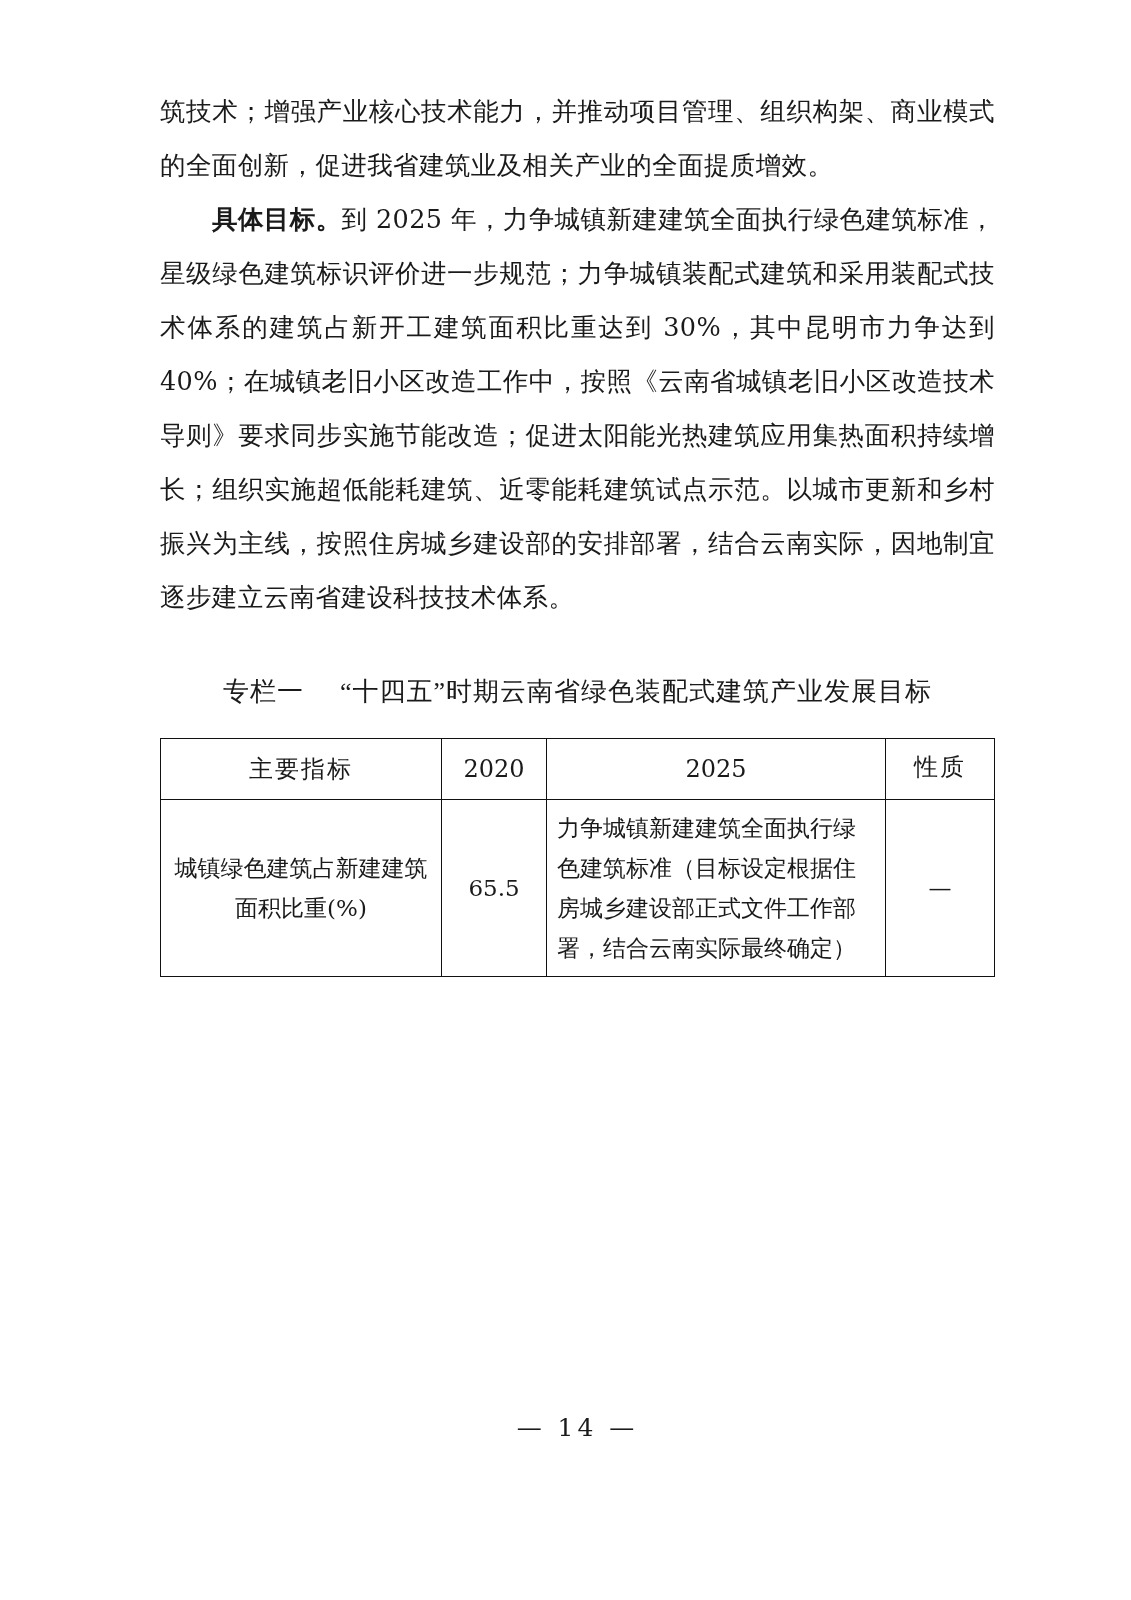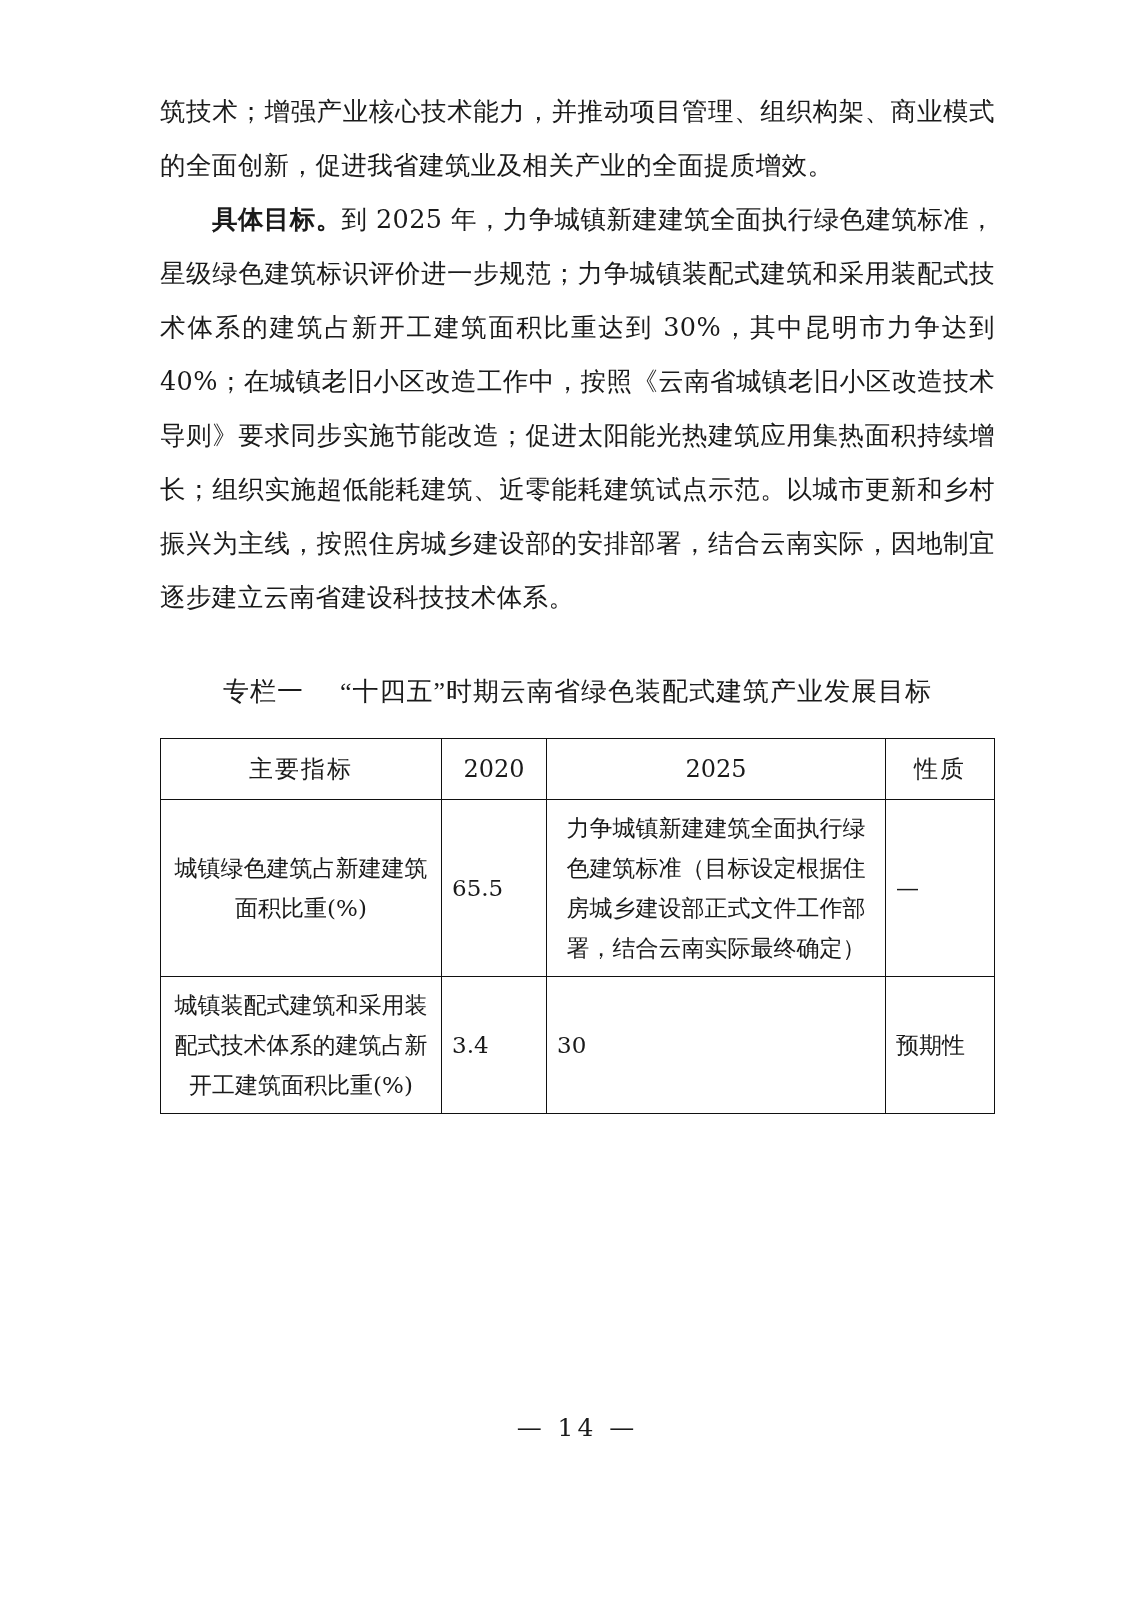--- a/index.html
+++ b/index.html
@@ -87,27 +87,27 @@
   th.c3 { width: 96px; }
   .th-main {
     font-family: "DejaVu Sans", sans-serif;
     font-weight: bold;
     letter-spacing: 2px;
   }
   .th-year {
     font-family: "DejaVu Serif", serif;
   }
   .th-nature {
-    font-family: Liberation Serif, serif;
+    font-family: Liberation Mono, monospace;
     font-weight: bold;
     letter-spacing: 2px;
   }
-  td.center { }
+  td.center { text-align: center; }
   td.label  { text-align: center; }
-  td.desc   { text-align: center; line-height: 42px; }
+  td.desc   { text-align: left; line-height: 42px; }
   .footer {
     position: absolute;
     left: 0;
     right: 0;
     bottom: 158px;
     text-align: center;
     font-size: 25px;
     letter-spacing: 4px;
   }
 </style>
@@ -139,24 +139,18 @@
         <th class="c3 th-nature">性质</th>
       </tr>
     </thead>
     <tbody>
       <tr>
         <td class="label">城镇绿色建筑占新建建筑面积比重(%)</td>
         <td class="center">65.5</td>
         <td class="desc">力争城镇新建建筑全面执行绿色建筑标准（目标设定根据住房城乡建设部正式文件工作部署，结合云南实际最终确定）</td>
         <td class="center">—</td>
       </tr>
-      <tr>
-        <td class="label">城镇装配式建筑和采用装配式技术体系的建筑占新开工建筑面积比重(%)</td>
-        <td class="center">3.4</td>
-        <td class="center">30</td>
-        <td class="center">预期性</td>
-      </tr>
     </tbody>
   </table>
 
   <div class="footer">— 14 —</div>
 
 </div>
 
 </body></html>

